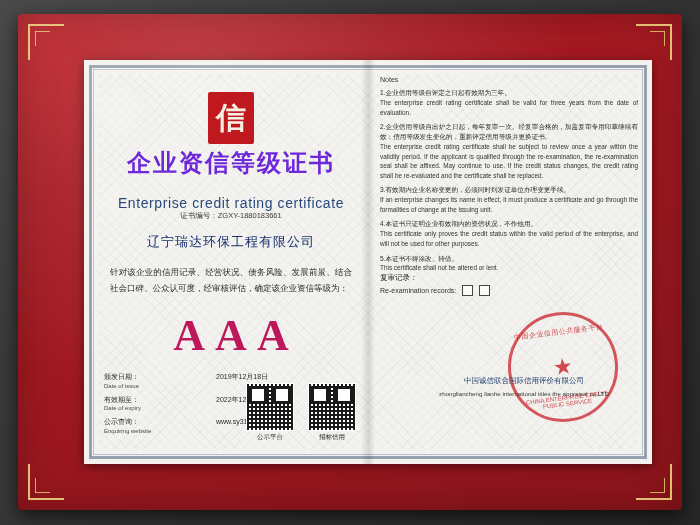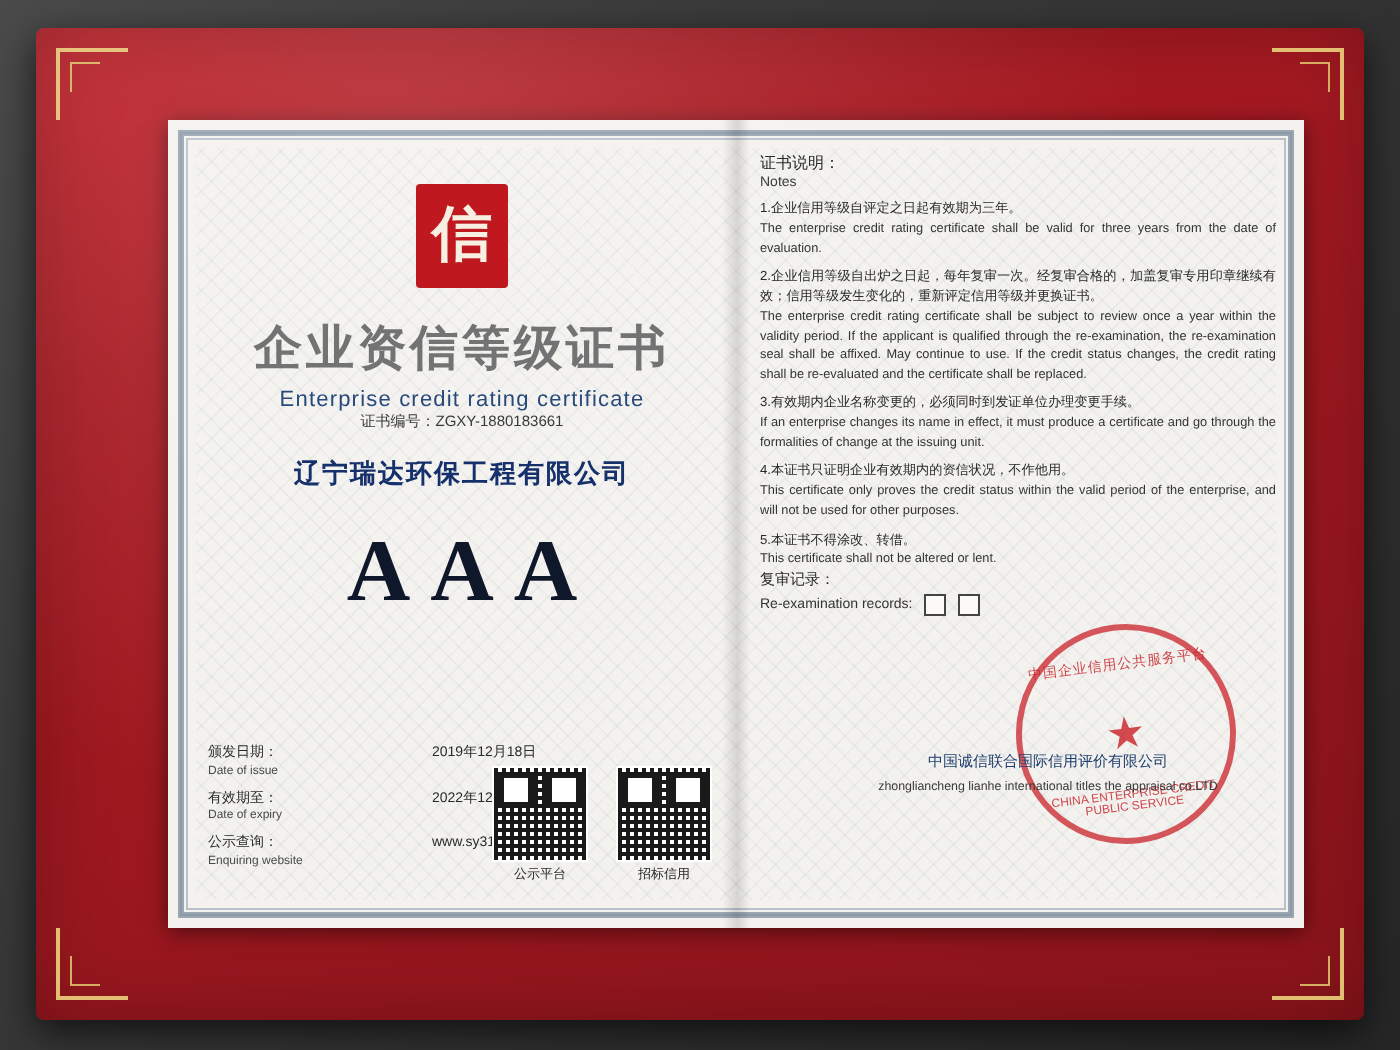--- a/index.html
+++ b/index.html
@@ -138,59 +138,59 @@
     color: #f6efe2;
     font-family: "Liberation Serif", serif;
     font-size: 30px;
     line-height: 52px;
     font-weight: bold;
     border-radius: 2px;
     letter-spacing: 0;
   }
 
   .title-cn {
-    margin-top: 14px;
+    margin-top: 3px;
     font-family: "Liberation Serif", serif;
     font-size: 24px;
     font-weight: bold;
-    color: #737373;
+    color: #6d28d9;
     letter-spacing: 2px;
   }
   .title-en {
-    margin-top: 4px;
-    font-size: 11px;
+    margin-top: 16px;
+    font-size: 14px;
     color: #27497c;
     letter-spacing: 0.6px;
   }
   .cert-no {
     font-size: 7.5px;
     color: #3a3a3a;
   }
   .company {
     margin-top: 12px;
     font-family: "Liberation Serif", serif;
     font-size: 13px;
-    font-weight: bold;
+    font-weight: normal;
     color: #15306b;
     letter-spacing: 1px;
   }
   .body-cn {
     margin: 14px 10px 0;
     font-size: 8.5px;
     line-height: 1.85;
     color: #2a2a2a;
     text-align: justify;
     text-align-last: left;
   }
   .grade {
     margin-top: 14px;
     font-family: "Liberation Serif", serif;
     font-size: 44px;
     font-weight: bold;
-    color: #0f172a;
+    color: #be185d;
     letter-spacing: 10px;
     text-indent: 10px;
     text-align: center;
   }
 
   
   .info {
     position: absolute;
     left: 4px;
     bottom: 8px;
@@ -373,20 +373,21 @@
       <div class="frame-inner"></div>
       <div class="frame-pattern"></div>
       <div class="guilloche"></div>
 
       <div class="left">
         <div class="seal-logo">信</div>
         <div class="title-cn">企业资信等级证书</div>
         <div class="title-en">Enterprise credit rating certificate</div>
         <div class="cert-no">证书编号：ZGXY-1880183661</div>
         <div class="company">辽宁瑞达环保工程有限公司</div>
+        <div class="body-cn">针对该企业的信用记录、经营状况、债务风险、发展前景、结合社会口碑、公众认可度，经审核评估，确定该企业资信等级为：</div>
         <div class="grade">AAA</div>
 
         <div class="info">
           <div class="info-row">
             <div class="info-label">
               <span>颁发日期：</span>
               <span class="en">Date of issue</span>
             </div>
             <div class="info-value">2019年12月18日</div>
           </div>
@@ -412,21 +413,20 @@
             <div class="qr-label">公示平台</div>
           </div>
           <div class="qr-box">
             <div class="qr"></div>
             <div class="qr-label">招标信用</div>
           </div>
         </div>
       </div>
 
       <div class="right">
-        <div class="notes-head">证书说明：</div>
         <div class="notes-head-en">Notes</div>
 
         <div class="note-cn">1.企业信用等级自评定之日起有效期为三年。</div>
         <div class="note-en">The enterprise credit rating certificate shall be valid for three years from the date of evaluation.</div>
 
         <div class="note-cn">2.企业信用等级自出炉之日起，每年复审一次。经复审合格的，加盖复审专用印章继续有效；信用等级发生变化的，重新评定信用等级并更换证书。</div>
         <div class="note-en">The enterprise credit rating certificate shall be subject to review once a year within the validity period. If the applicant is qualified through the re-examination, the re-examination seal shall be affixed. May continue to use. If the credit status changes, the credit rating shall be re-evaluated and the certificate shall be replaced.</div>
 
         <div class="note-cn">3.有效期内企业名称变更的，必须同时到发证单位办理变更手续。</div>
         <div class="note-en">If an enterprise changes its name in effect, it must produce a certificate and go through the formalities of change at the issuing unit.</div>

